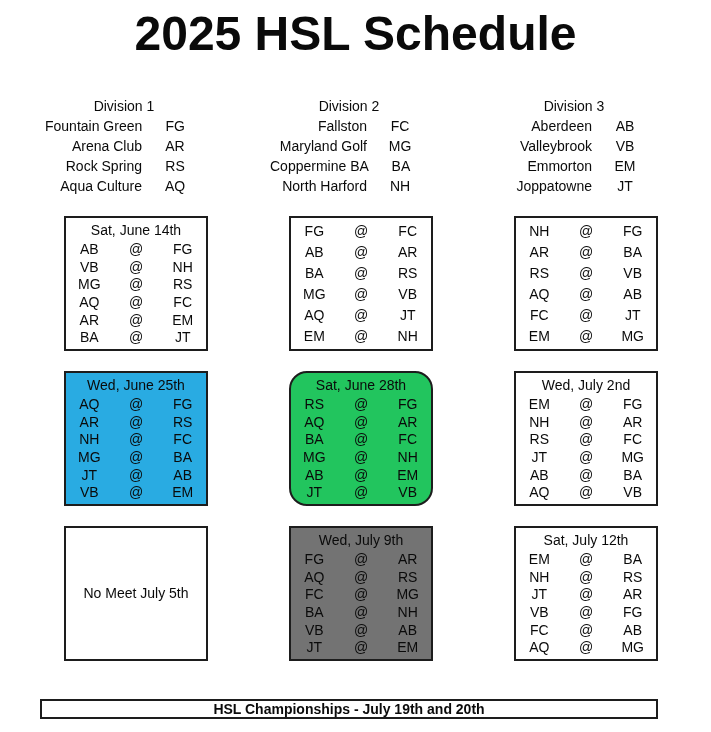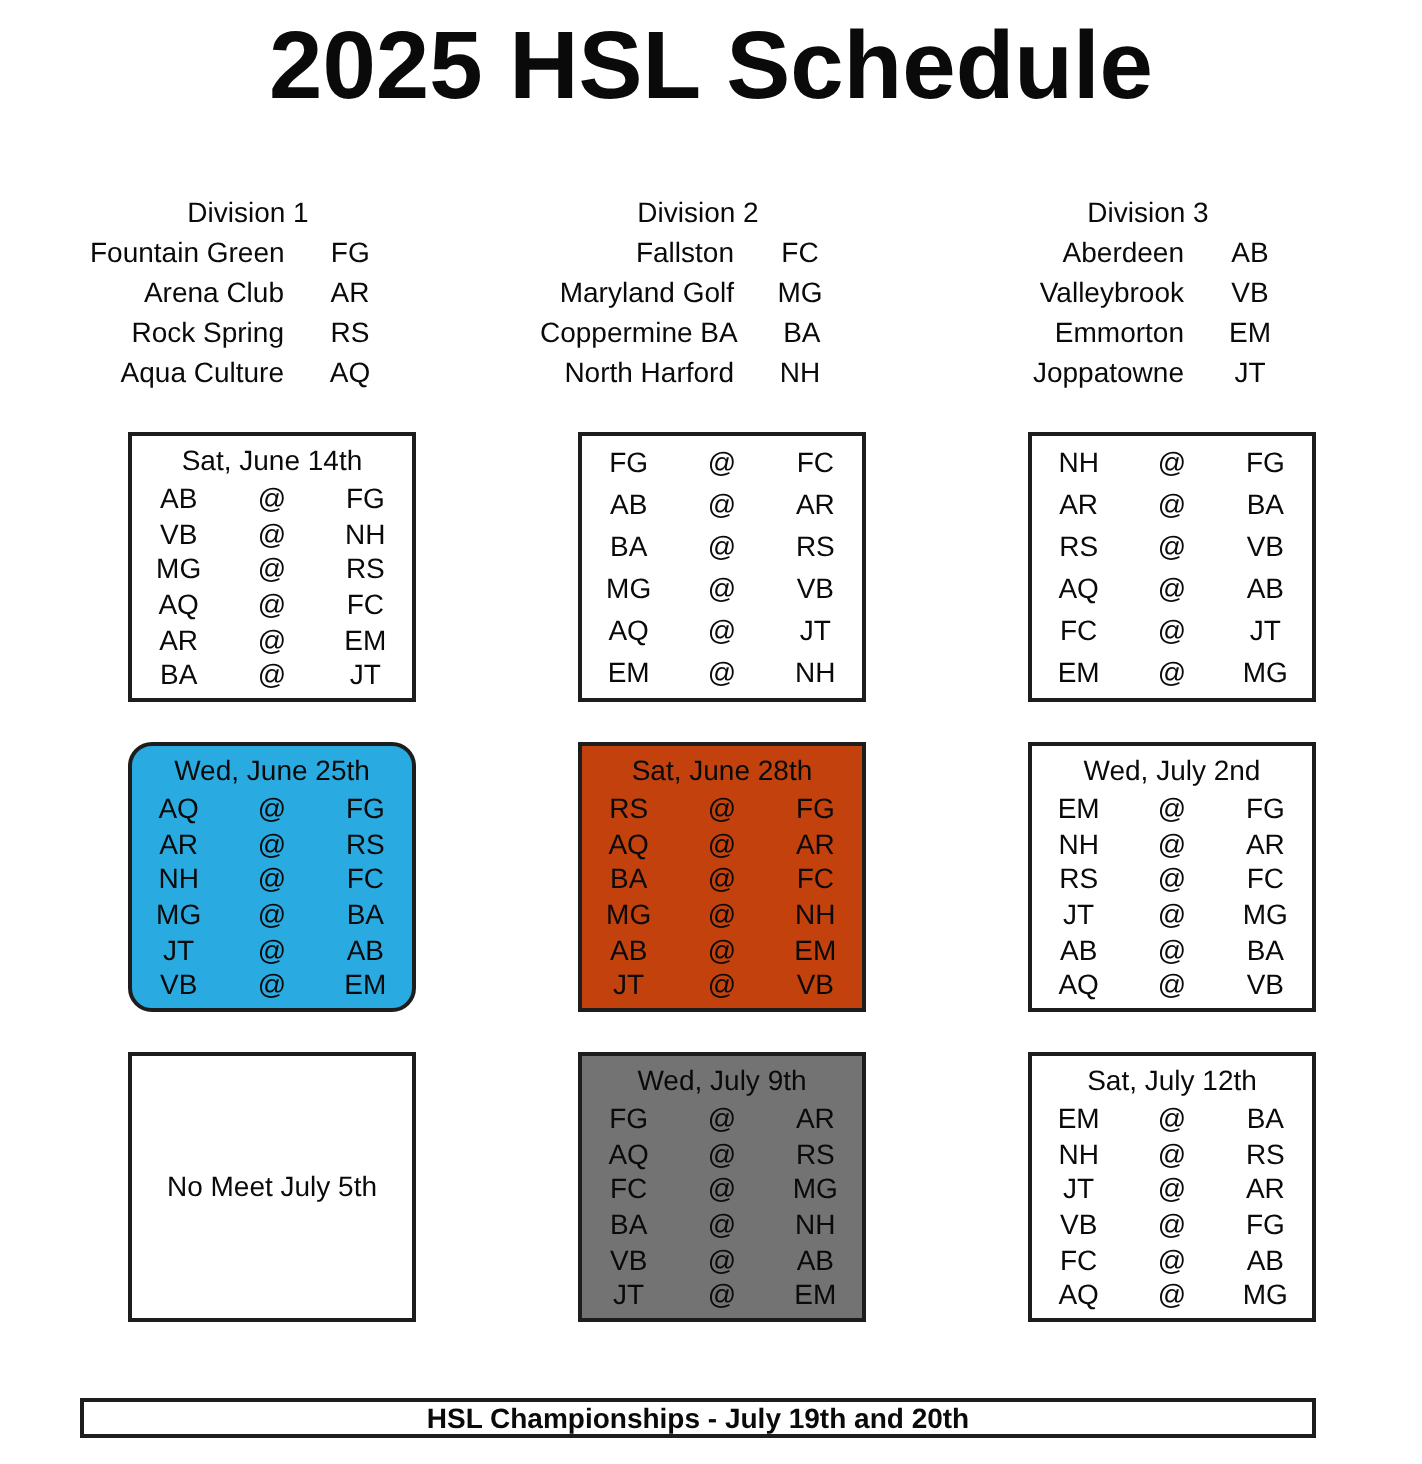--- a/index.html
+++ b/index.html
@@ -248,21 +248,21 @@
           <span>FC</span>
           <span>@</span>
           <span>JT</span>
         </div>
         <div class="match-row">
           <span>EM</span>
           <span>@</span>
           <span>MG</span>
         </div>
       </div>
-      <div class="box" style="background: rgb(41, 171, 226); border-radius: 12px;">
+      <div class="box" style="background: rgb(41, 171, 226);">
         <div class="box-title">Wed, June 25th</div>
         <div class="match-row">
           <span>AQ</span>
           <span>@</span>
           <span>FG</span>
         </div>
         <div class="match-row">
           <span>AR</span>
           <span>@</span>
           <span>RS</span>
@@ -281,21 +281,21 @@
           <span>JT</span>
           <span>@</span>
           <span>AB</span>
         </div>
         <div class="match-row">
           <span>VB</span>
           <span>@</span>
           <span>EM</span>
         </div>
       </div>
-      <div class="box" style="background: #c2410c;">
+      <div class="box" style="background: #22c55e; border-radius: 18px;">
         <div class="box-title">Sat, June 28th</div>
         <div class="match-row">
           <span>RS</span>
           <span>@</span>
           <span>FG</span>
         </div>
         <div class="match-row">
           <span>AQ</span>
           <span>@</span>
           <span>AR</span>

